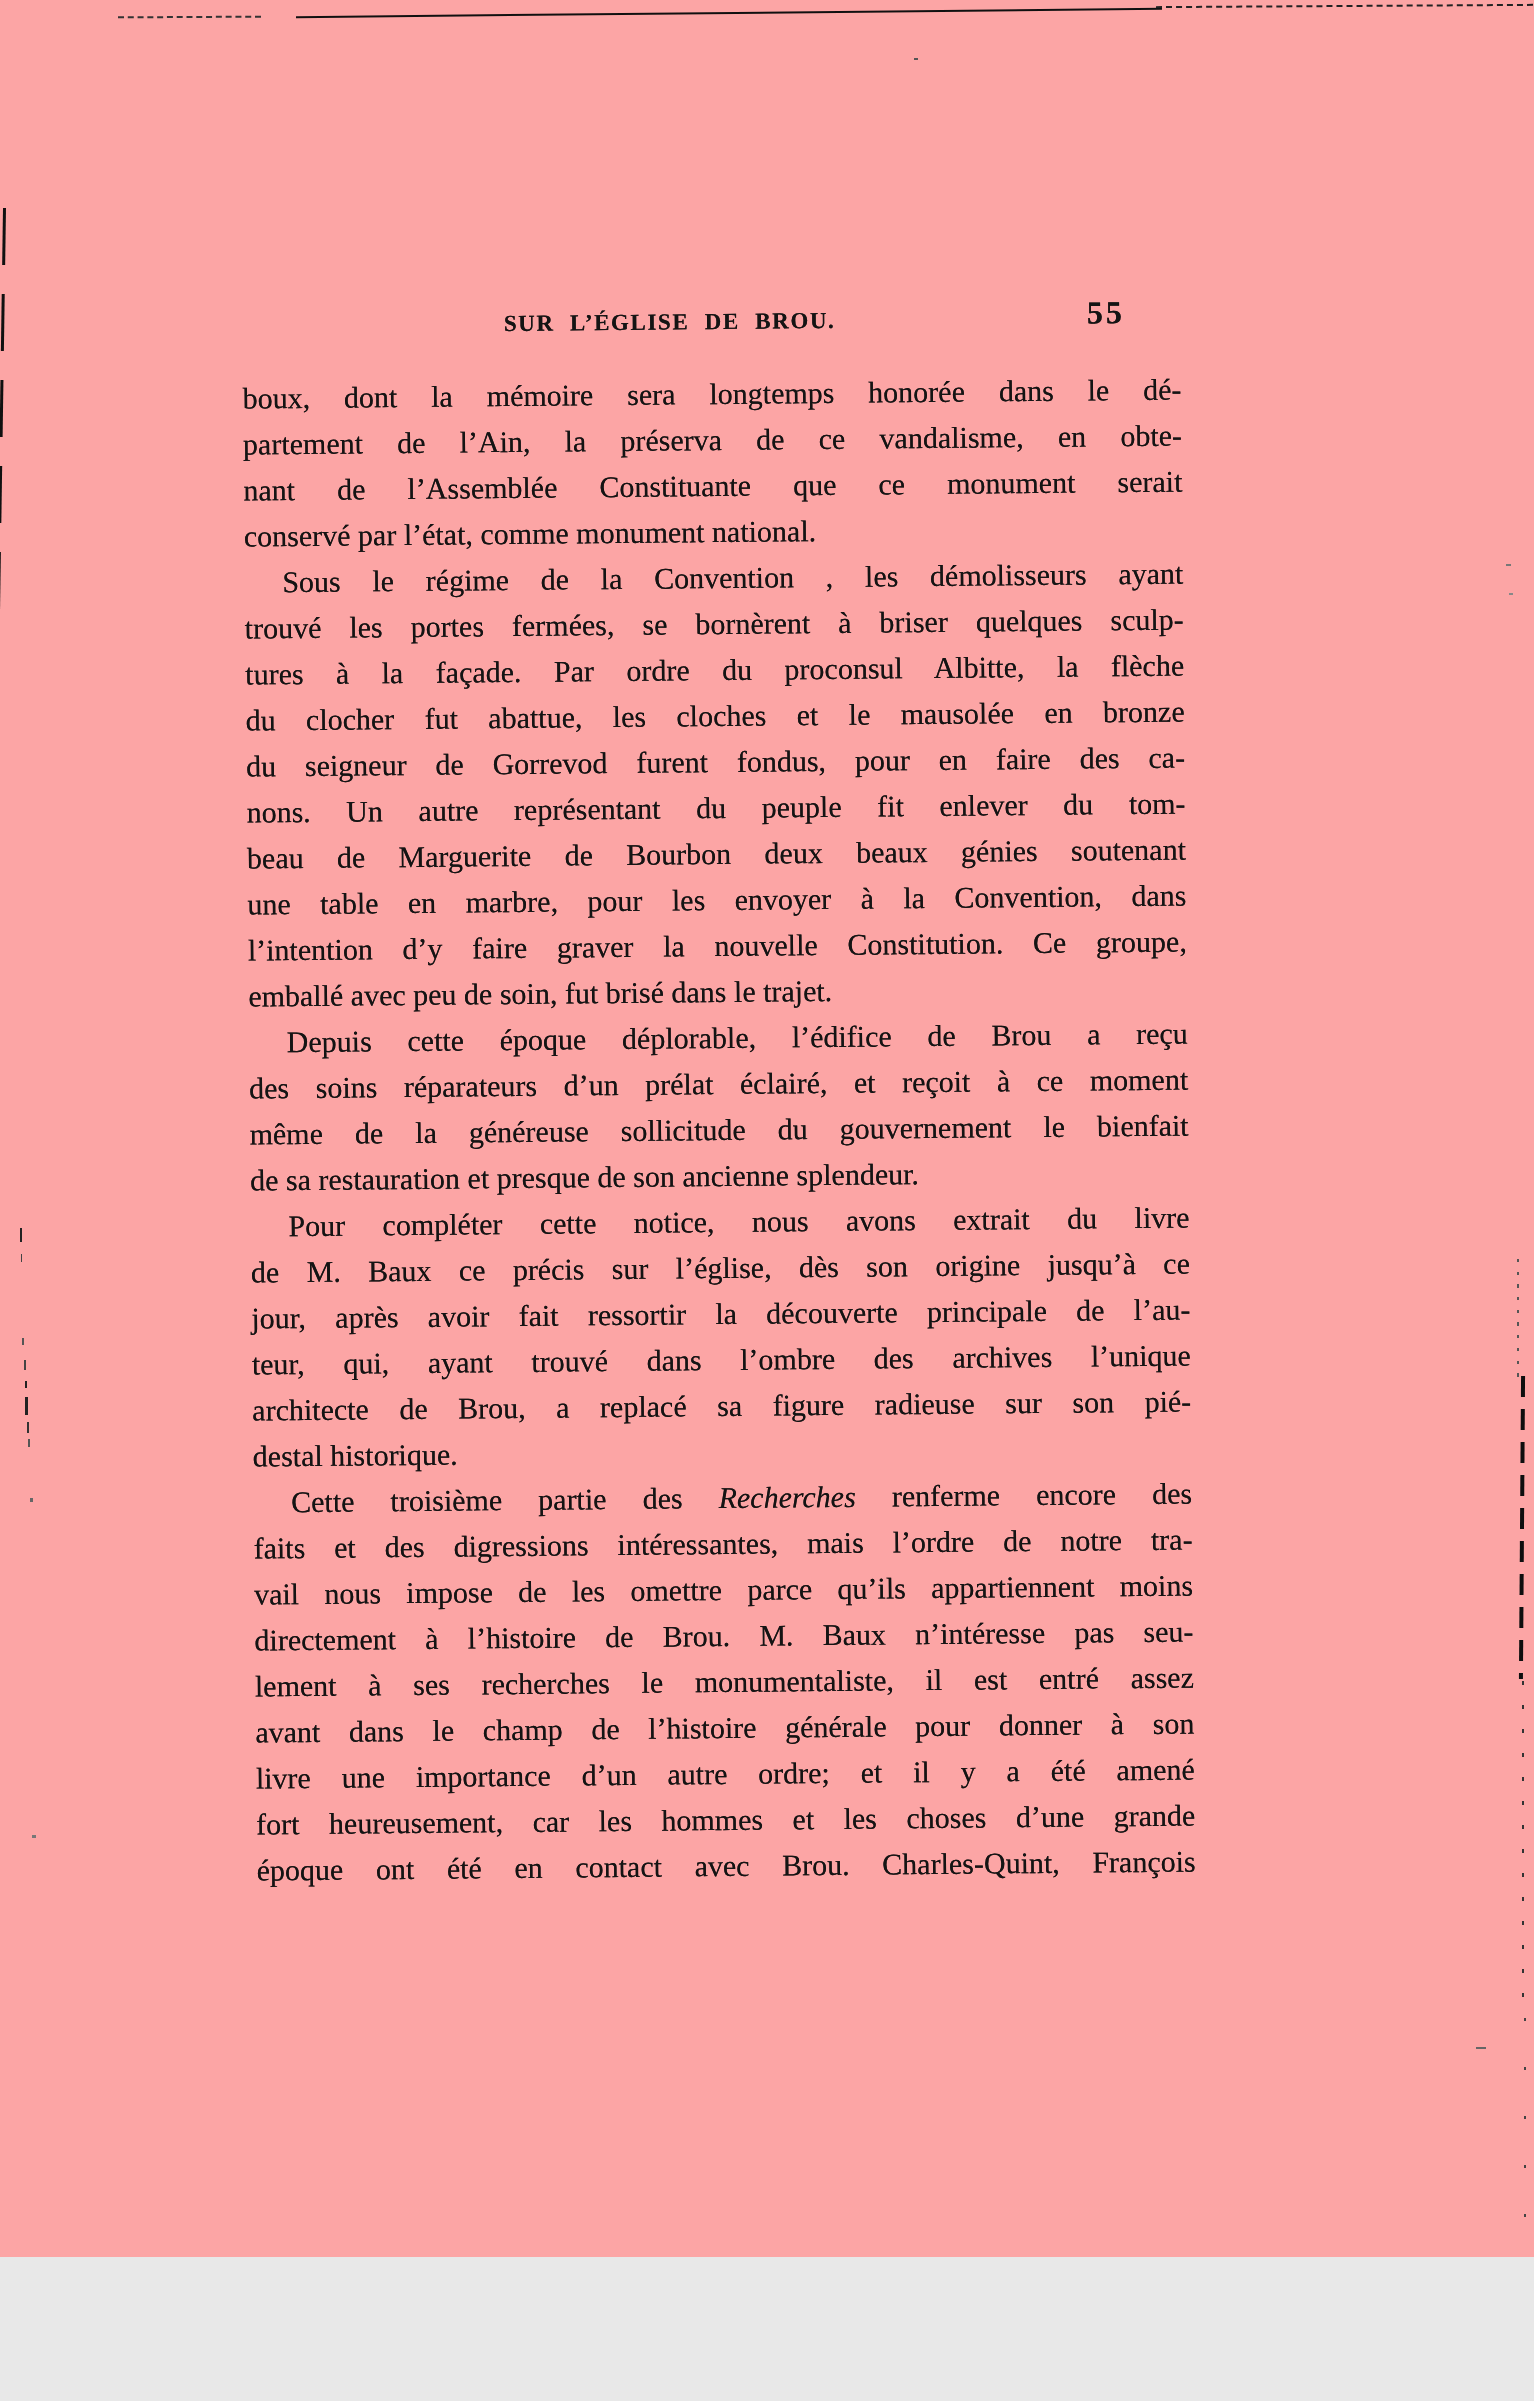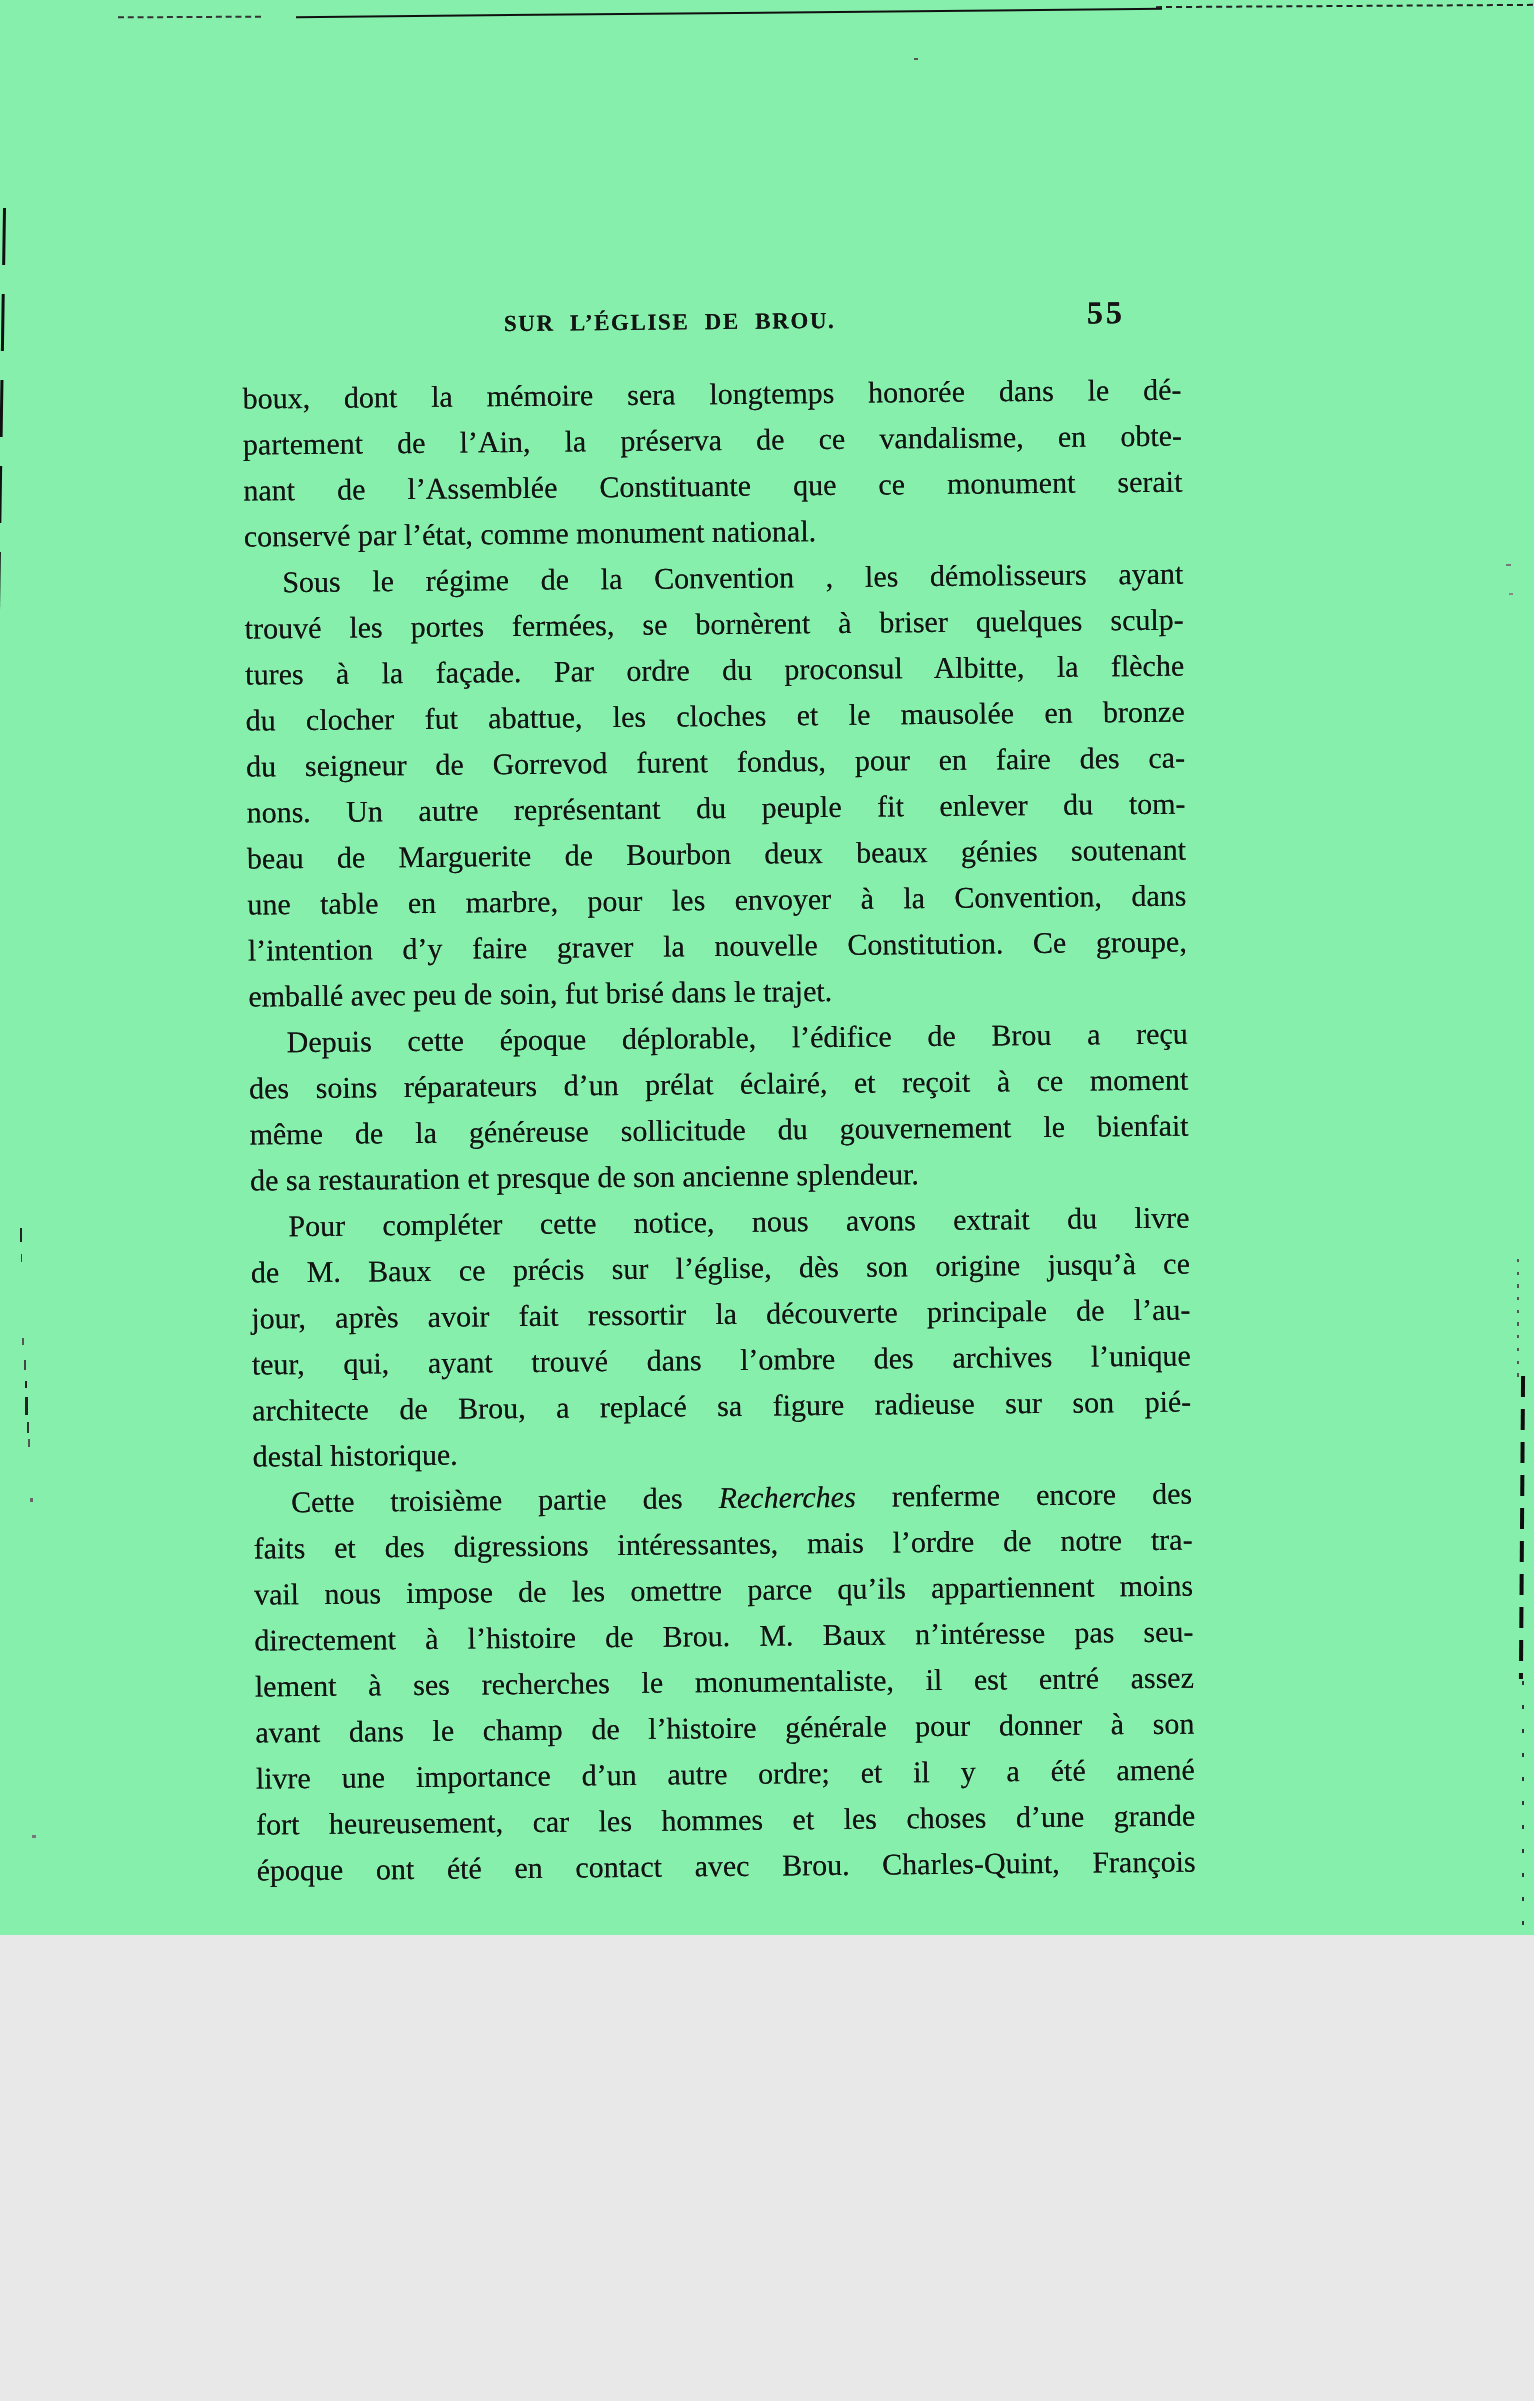--- a/index.html
+++ b/index.html
@@ -1,20 +1,20 @@
 <!DOCTYPE html>
 <html style="font-size:12.7px"><head>
 <meta charset="utf-8">
 <style>
   html, body { margin: 0; padding: 0; background: #e8e8e8; }
   .page {
     position: relative;
     width: 1535px;
-    height: 1935px;
-    background: #86efac;
+    height: 2257px;
+    background: #fca5a5;
     overflow: hidden;
     font-family: "Liberation Serif", serif;
     color: #141414;
   }
   
   .content {
     position: absolute;
     left: 242px;
     top: 308px;
     width: 939px;

